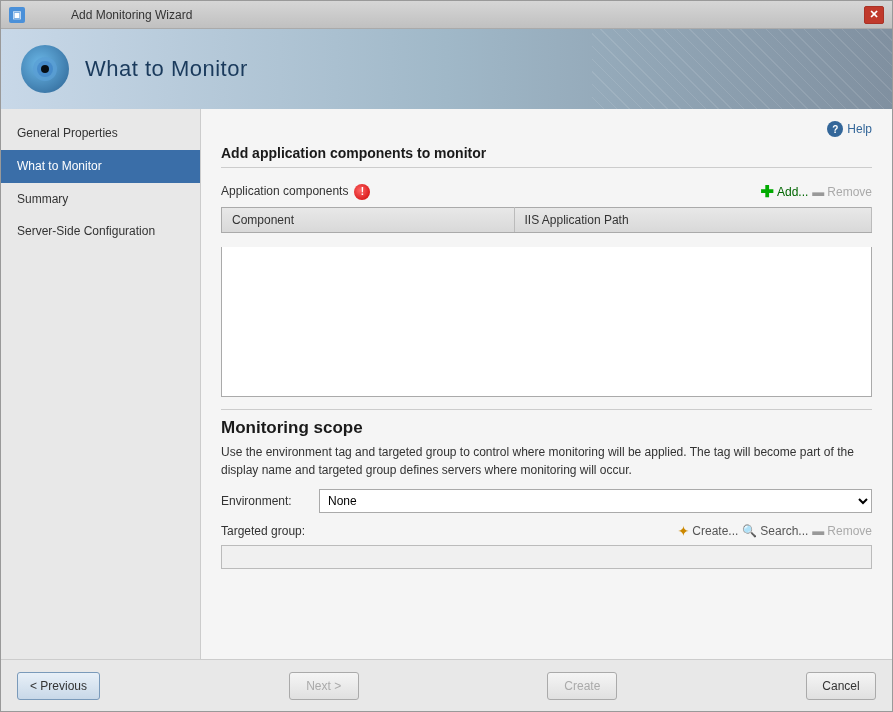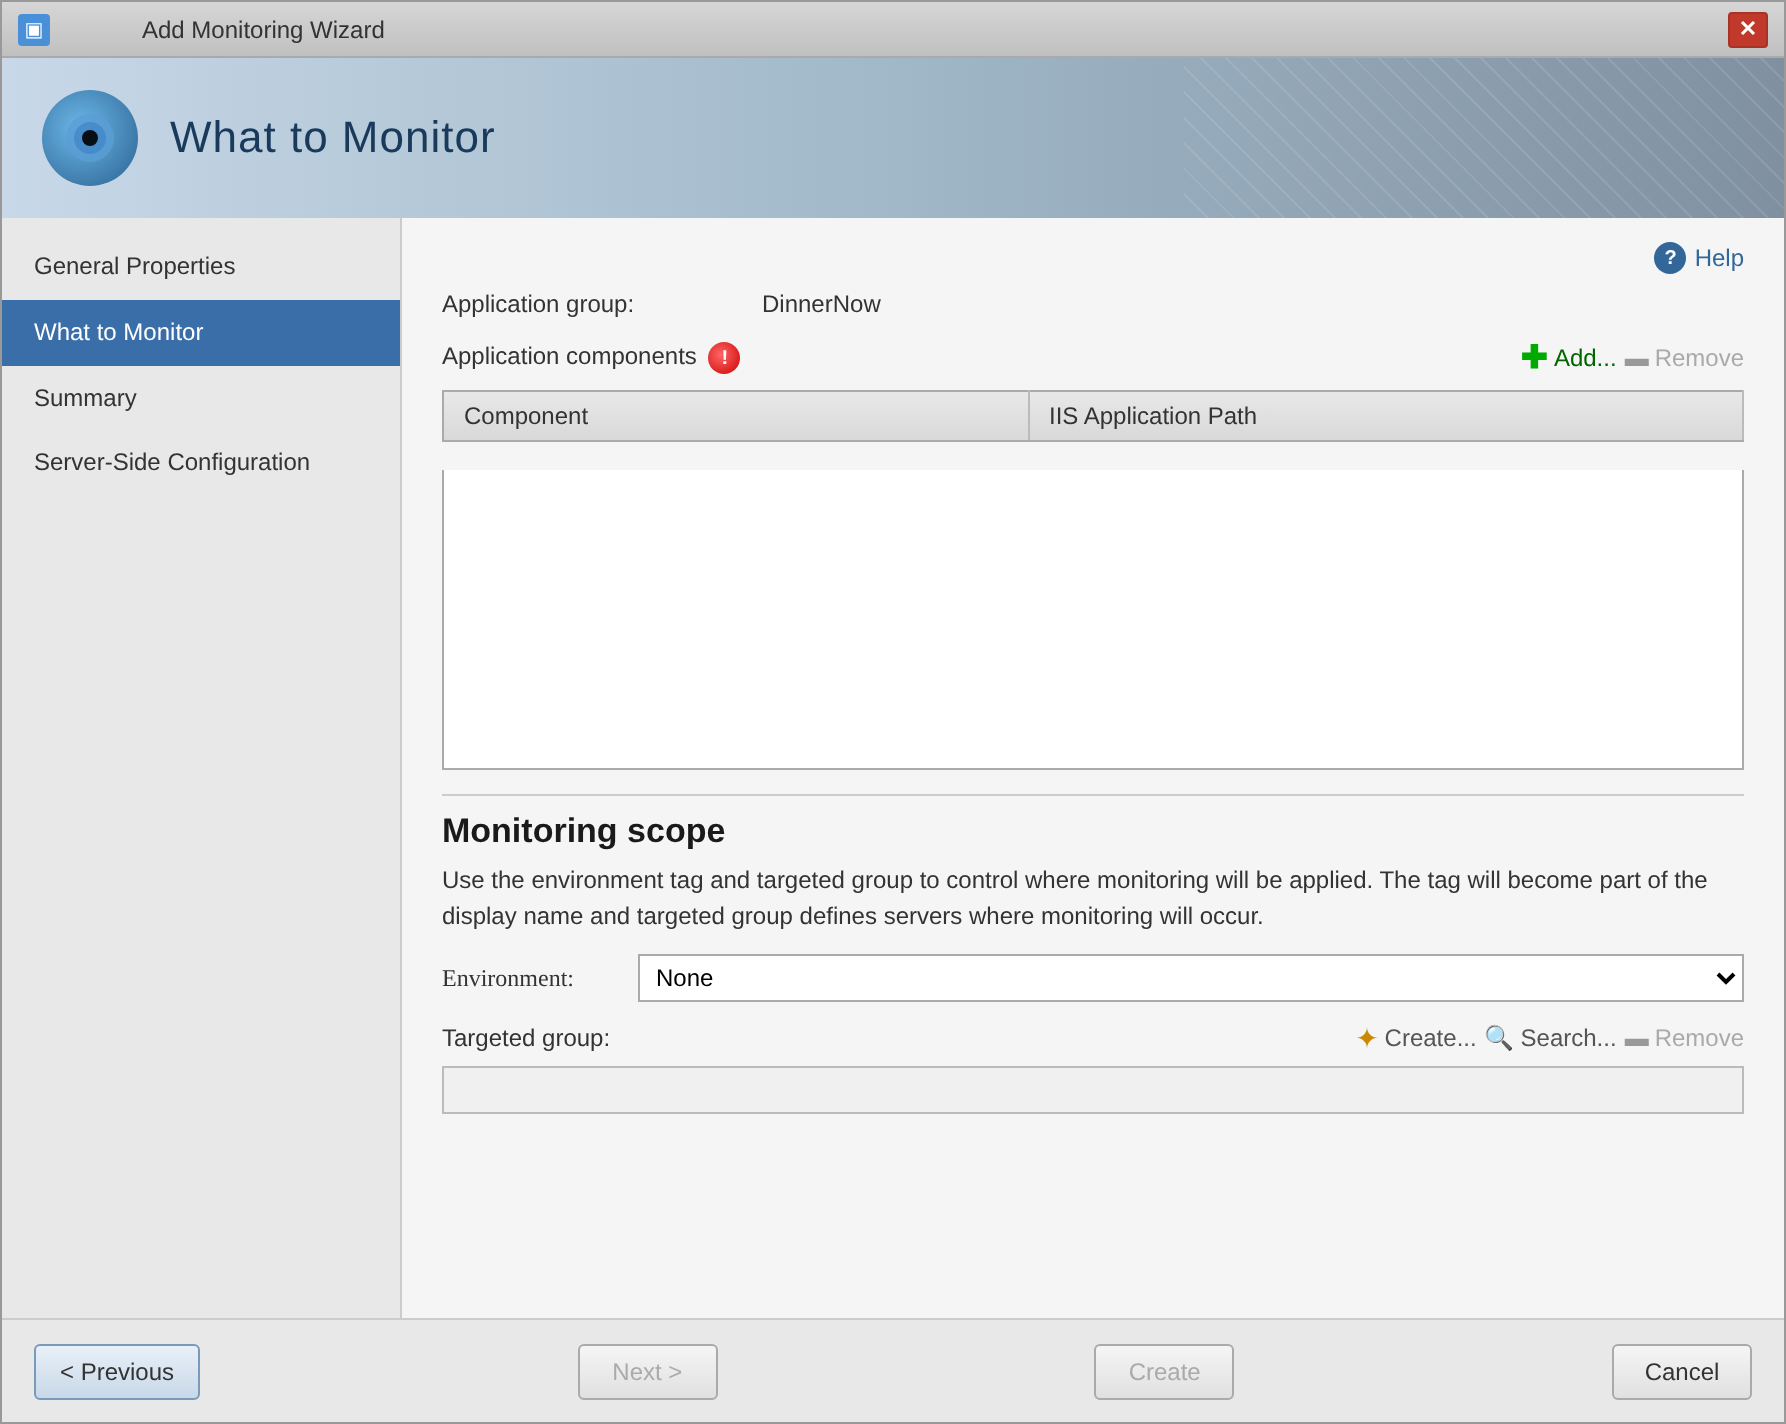--- a/index.html
+++ b/index.html
@@ -294,21 +294,20 @@
       display: flex;
       align-items: center;
       margin-bottom: 10px;
       gap: 8px;
     }
     .env-label {
       width: 90px;
       font-size: 12px;
       color: #333;
       flex-shrink: 0;
-      font-family: Liberation Serif, serif;
     }
     .select-wrapper {
       flex: 1;
       position: relative;
       display: flex;
       align-items: center;
     }
     .select-wrapper select {
       width: 100%;
       height: 24px;
@@ -455,25 +454,22 @@
       <div class="sidebar-item">Server-Side Configuration</div>
     </div>
 
     <div class="right-panel">
 
       <div class="help-link">
         <div class="help-circle">?</div>
         <span>Help</span>
       </div>
 
-
-      <div class="form-row">
-        <div class="form-label">Application group:</div>
-        <div class="form-value">DinnerNow</div>
-      </div>
+      <div class="section-title">Add application components to monitor</div>
+
 
       <div class="app-components-header">
         <div class="app-components-label">
           <span>Application components</span>
           <div class="error-icon">!</div>
         </div>
         <div class="action-buttons">
           <button class="btn-add">
             <span class="add-icon">✚</span>
             <span>Add...</span>

